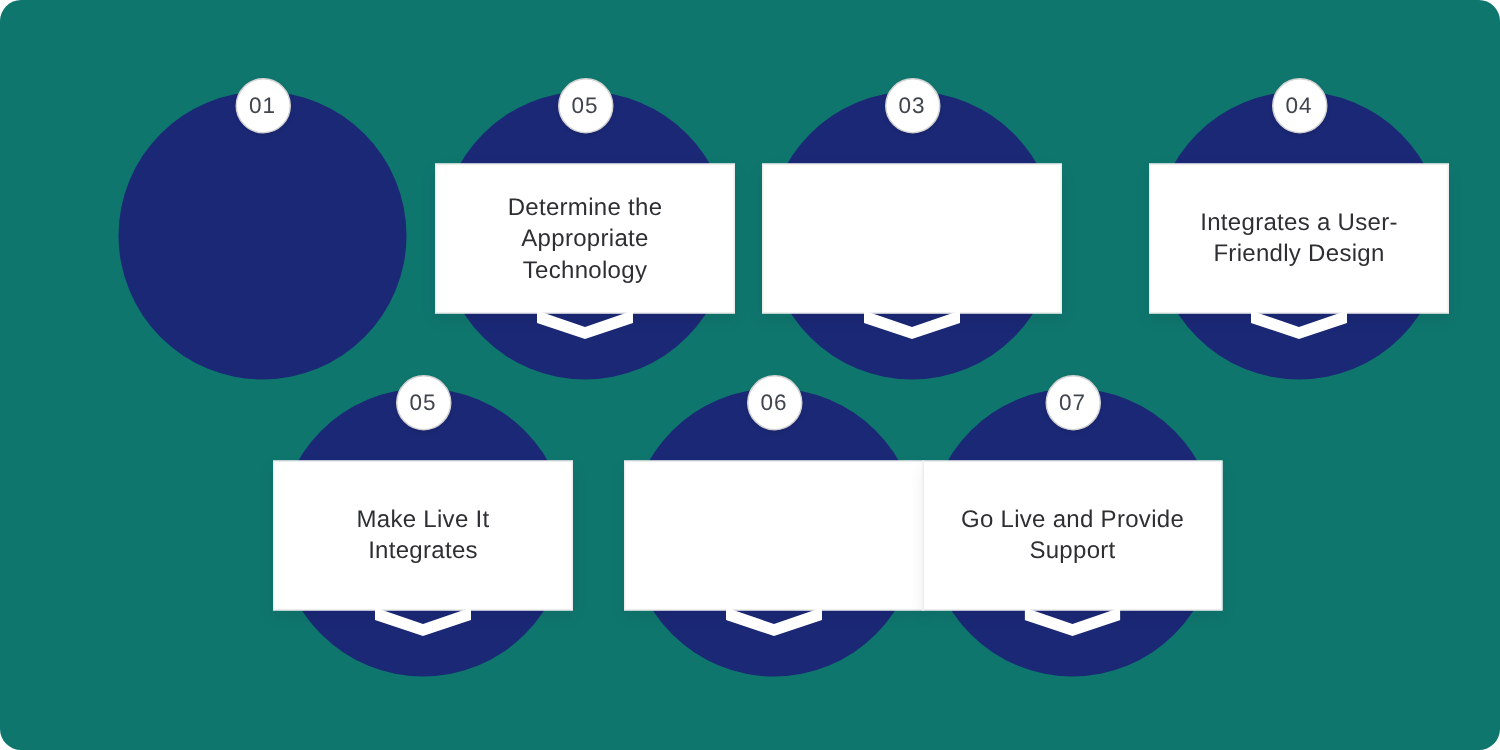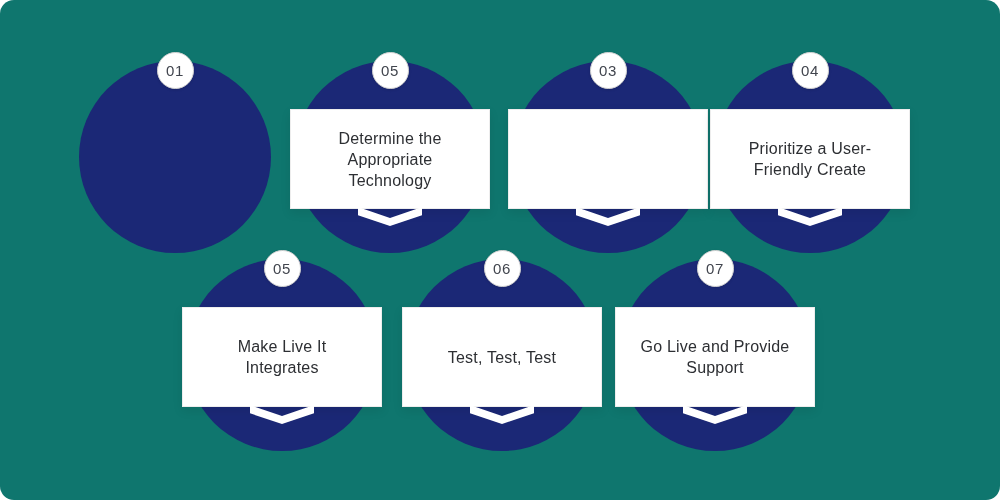--- a/index.html
+++ b/index.html
@@ -65,23 +65,23 @@
     position:absolute;
     left:50%;top:calc(100% - 1px);
     transform:translateX(-50%);
     width:64px;height:19px;
     background:var(--card-bg,#ffffff);
     clip-path:polygon(0 0, 50% 58%, 100% 0, 100% 44%, 50% 100%, 0 44%);
   }
   .s1{left:75px;top:52px}
   .s2{left:290px;top:52px}
   .s3{left:508px;top:52px}
-  .s4{left:710px;top:52px}
+  .s4{left:766px;top:52px}
   .s5{left:182px;top:250px}
-  .s6{left:402px;top:250px}
+  .s6{left:416px;top:250px}
   .s7{left:615px;top:250px}
 </style>
 </head>
 <body>
 
 <div class="canvas">
 
   <div class="step s1">
     <div class="circle"></div>
     <div class="badge">
@@ -109,21 +109,21 @@
       <div class="pointer"></div>
     </div>
   </div>
 
   <div class="step s4">
     <div class="circle"></div>
     <div class="badge">
       <span>04</span>
     </div>
     <div class="card">
-      <span class="card-label">Prioritize a User-Friendly Create</span>
+      <span class="card-label">Integrates a User-Friendly Design</span>
       <div class="pointer"></div>
     </div>
   </div>
 
   <div class="step s5">
     <div class="circle"></div>
     <div class="badge">
       <span>05</span>
     </div>
     <div class="card">
@@ -131,21 +131,20 @@
       <div class="pointer"></div>
     </div>
   </div>
 
   <div class="step s6">
     <div class="circle"></div>
     <div class="badge">
       <span>06</span>
     </div>
     <div class="card">
-      <span class="card-label">Test, Test, Test</span>
       <div class="pointer"></div>
     </div>
   </div>
 
   <div class="step s7">
     <div class="circle"></div>
     <div class="badge">
       <span>07</span>
     </div>
     <div class="card">

